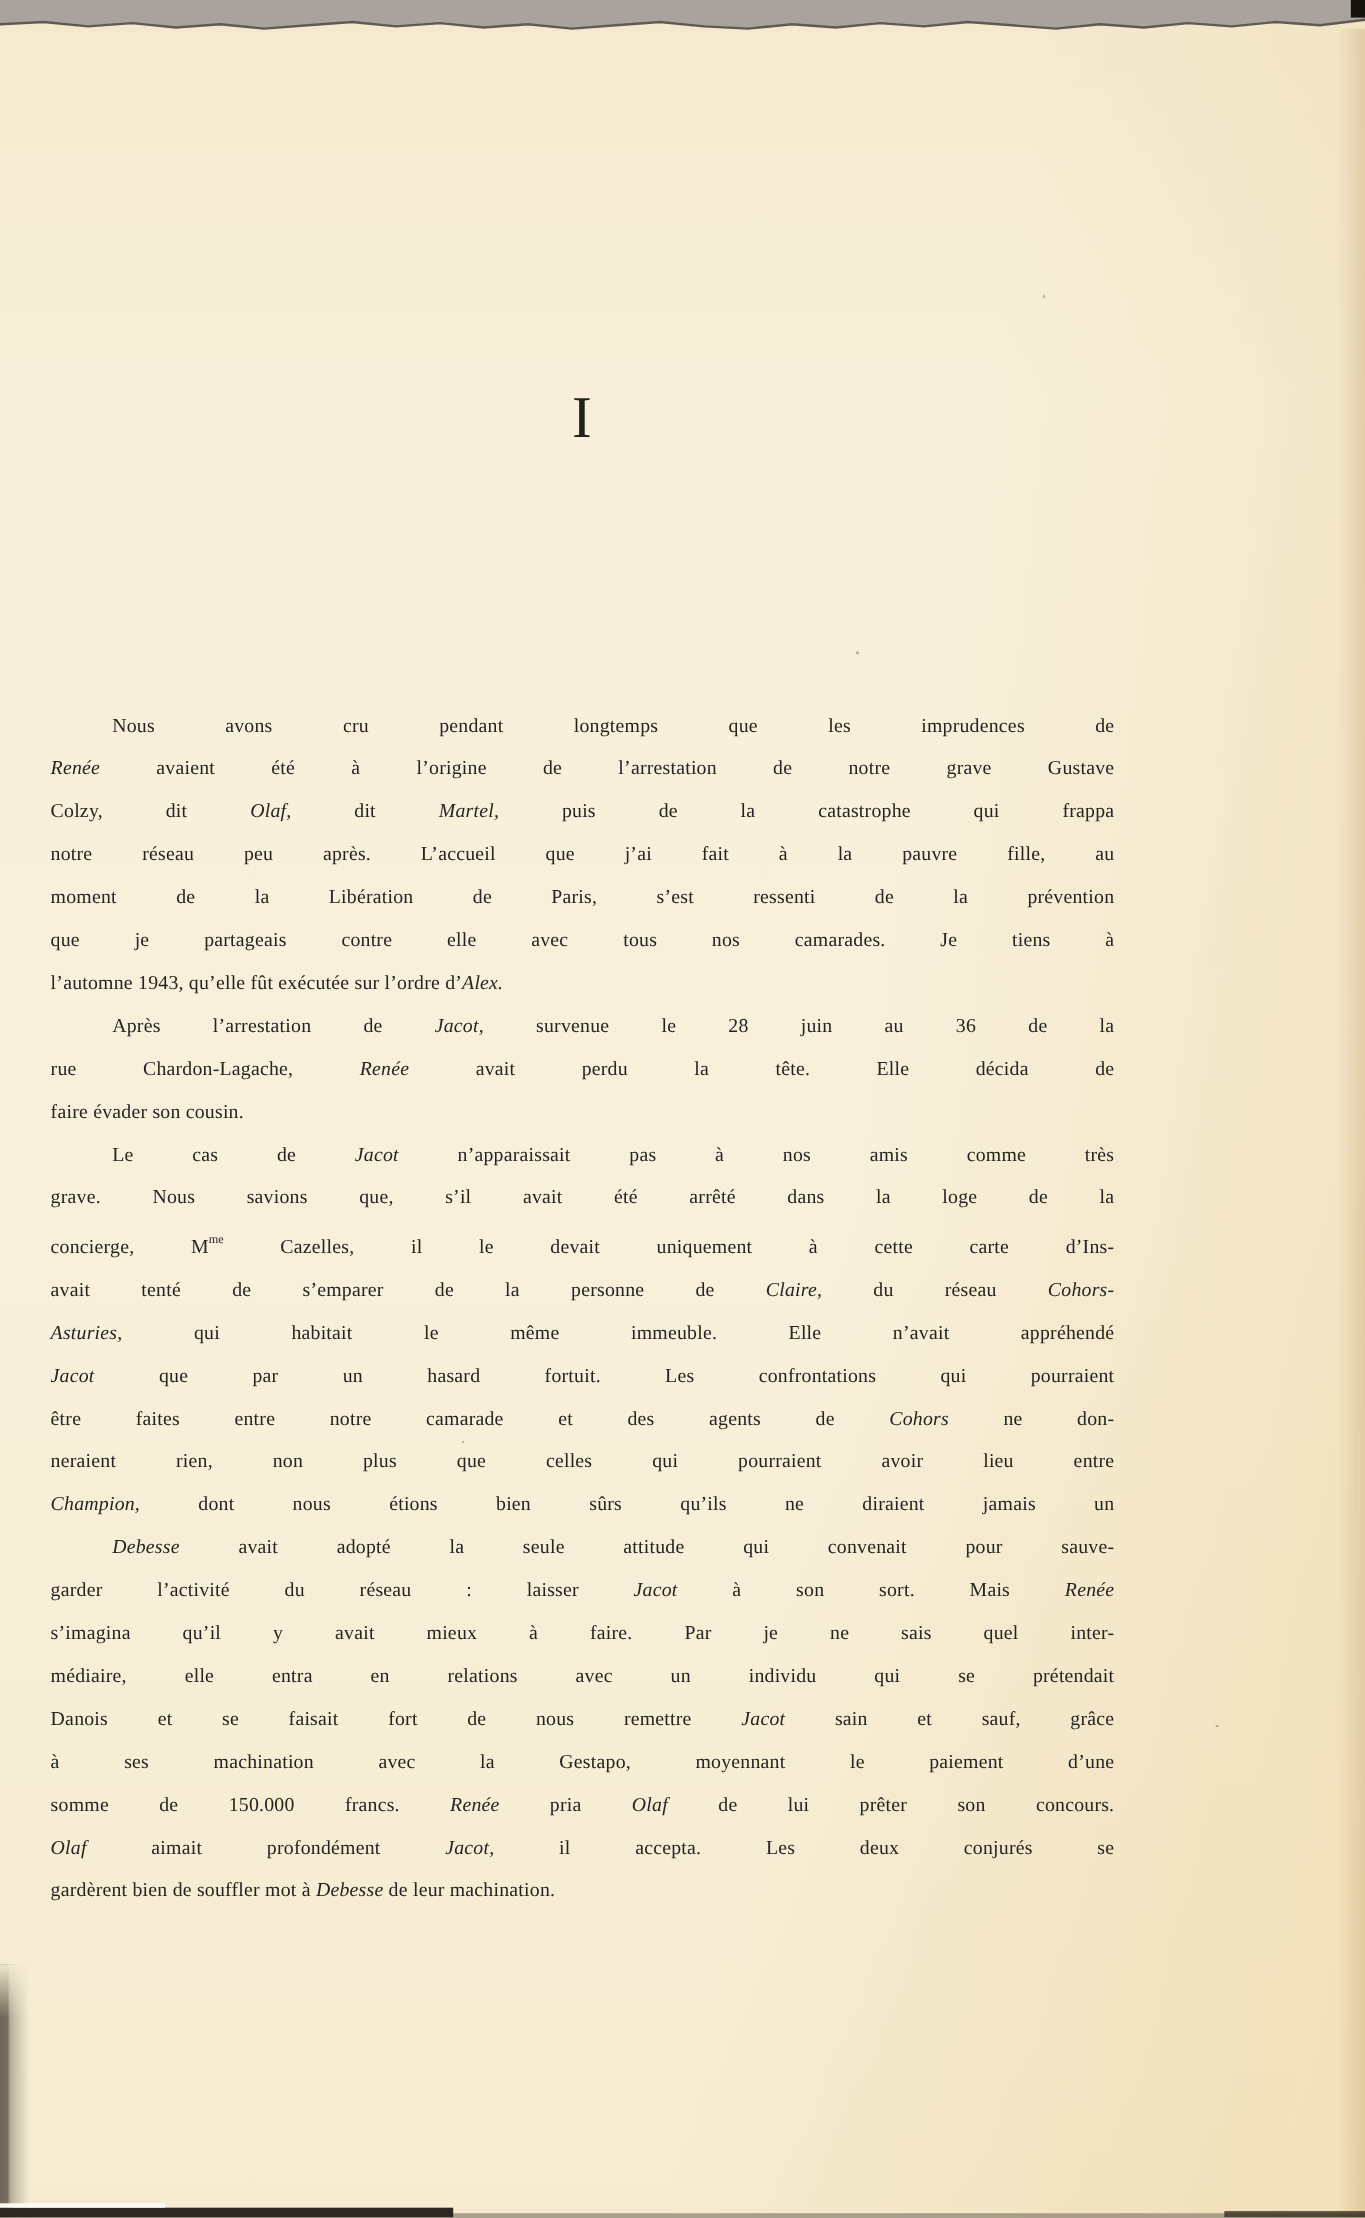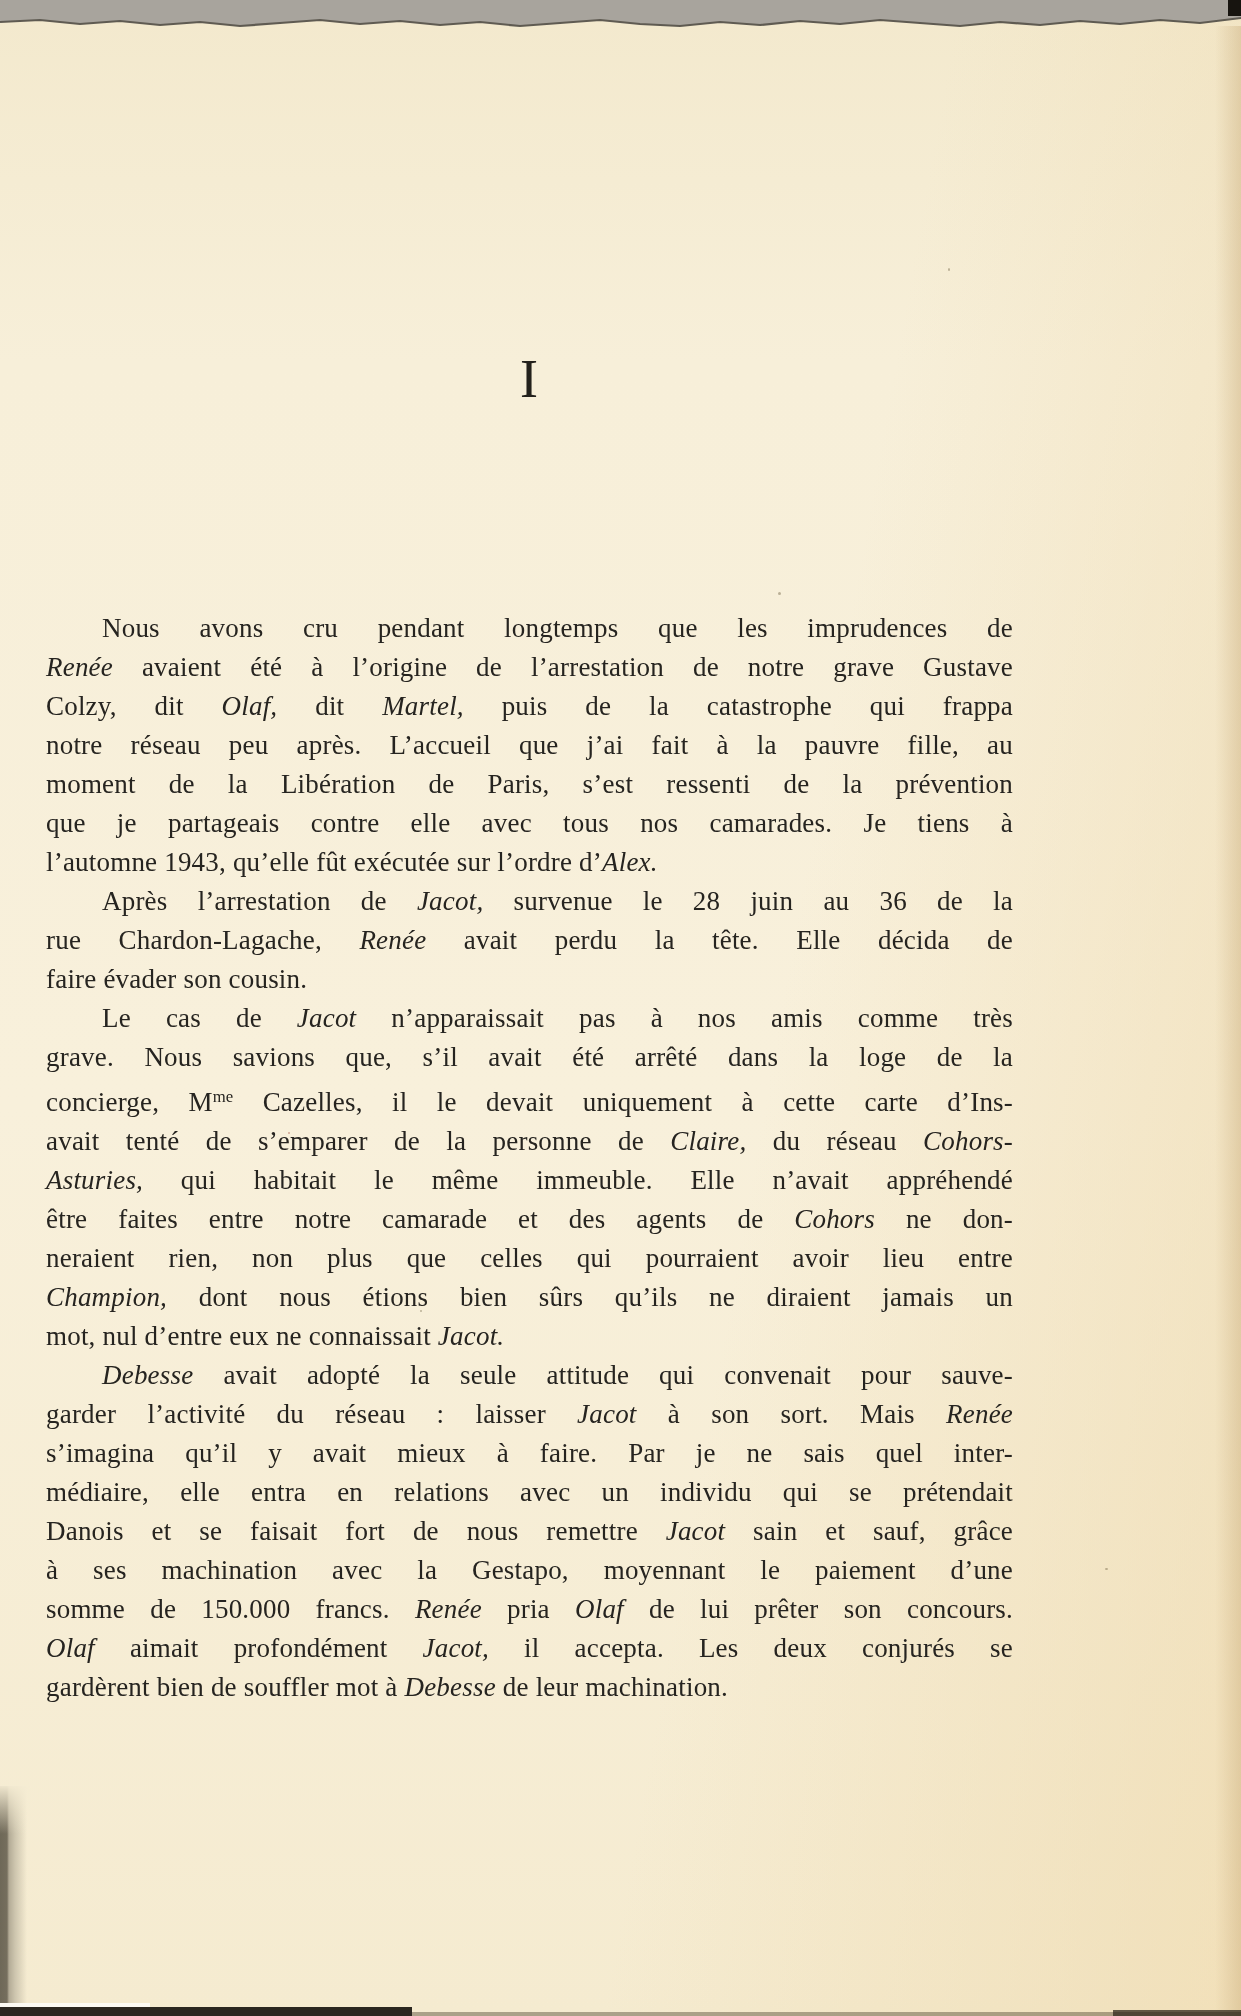--- a/index.html
+++ b/index.html
@@ -24,22 +24,22 @@
     position: absolute;
     top: 348px; left: 46px; width: 967px;
     text-align: center;
     font-size: 54px;
     font-weight: 400;
     letter-spacing: 1px;
     color: #23211c;
   }
   .text-block {
     position: absolute;
-    top: 609px; left: 46px; width: 967px;
-    font-size: 27px;
+    top: 640px; left: 46px; width: 967px;
+    font-size: 18px;
     line-height: 39px;
     letter-spacing: 0.2px;
   }
   .line { text-align: justify; text-align-last: justify; white-space: normal; }
   .line.last { text-align-last: left; }
   .line.indent { text-indent: 56px; }
   .line i { font-style: italic; }
   .line sup { font-size: 0.62em; vertical-align: 9px; letter-spacing: 0; }
   .spine-shadow {
     position: absolute; left: 0; top: 1786px; width: 30px; height: 230px;
@@ -101,24 +101,24 @@
       <div class="line"><span>que je partageais contre elle avec tous nos camarades. Je tiens à</span></div>
       <div class="line last"><span>l’automne 1943, qu’elle fût exécutée sur l’ordre d’</span><i>Alex.</i></div>
       <div class="line indent"><span>Après l’arrestation de </span><i>Jacot,</i><span> survenue le 28 juin au 36 de la</span></div>
       <div class="line"><span>rue Chardon-Lagache, </span><i>Renée</i><span> avait perdu la tête. Elle décida de</span></div>
       <div class="line last"><span>faire évader son cousin.</span></div>
       <div class="line indent"><span>Le cas de </span><i>Jacot</i><span> n’apparaissait pas à nos amis comme très</span></div>
       <div class="line"><span>grave. Nous savions que, s’il avait été arrêté dans la loge de la</span></div>
       <div class="line"><span>concierge, M</span><sup>me</sup><span> Cazelles, il le devait uniquement à cette carte d’Ins-</span></div>
       <div class="line"><span>avait tenté de s’emparer de la personne de </span><i>Claire,</i><span> du réseau </span><i>Cohors-</i></div>
       <div class="line"><i>Asturies,</i><span> qui habitait le même immeuble. Elle n’avait appréhendé</span></div>
+      <div class="line"><i>Jacot</i><span> que par un hasard fortuit. Les confrontations qui pourraient</span></div>
       <div class="line"><span>être faites entre notre camarade et des agents de </span><i>Cohors</i><span> ne don-</span></div>
       <div class="line"><span>neraient rien, non plus que celles qui pourraient avoir lieu entre</span></div>
       <div class="line"><i>Champion,</i><span> dont nous étions bien sûrs qu’ils ne diraient jamais un</span></div>
-      <div class="line last"><span>mot, nul d’entre eux ne connaissait </span><i>Jacot.</i></div>
       <div class="line indent"><i>Debesse</i><span> avait adopté la seule attitude qui convenait pour sauve-</span></div>
       <div class="line"><span>garder l’activité du réseau : laisser </span><i>Jacot</i><span> à son sort. Mais </span><i>Renée</i></div>
       <div class="line"><span>s’imagina qu’il y avait mieux à faire. Par je ne sais quel inter-</span></div>
       <div class="line"><span>médiaire, elle entra en relations avec un individu qui se prétendait</span></div>
       <div class="line"><span>Danois et se faisait fort de nous remettre </span><i>Jacot</i><span> sain et sauf, grâce</span></div>
       <div class="line"><span>à ses machination avec la Gestapo, moyennant le paiement d’une</span></div>
       <div class="line"><span>somme de 150.000 francs. </span><i>Renée</i><span> pria </span><i>Olaf</i><span> de lui prêter son concours.</span></div>
       <div class="line"><i>Olaf</i><span> aimait profondément </span><i>Jacot,</i><span> il accepta. Les deux conjurés se</span></div>
       <div class="line last"><span>gardèrent bien de souffler mot à </span><i>Debesse</i><span> de leur machination.</span></div>
     </div>

